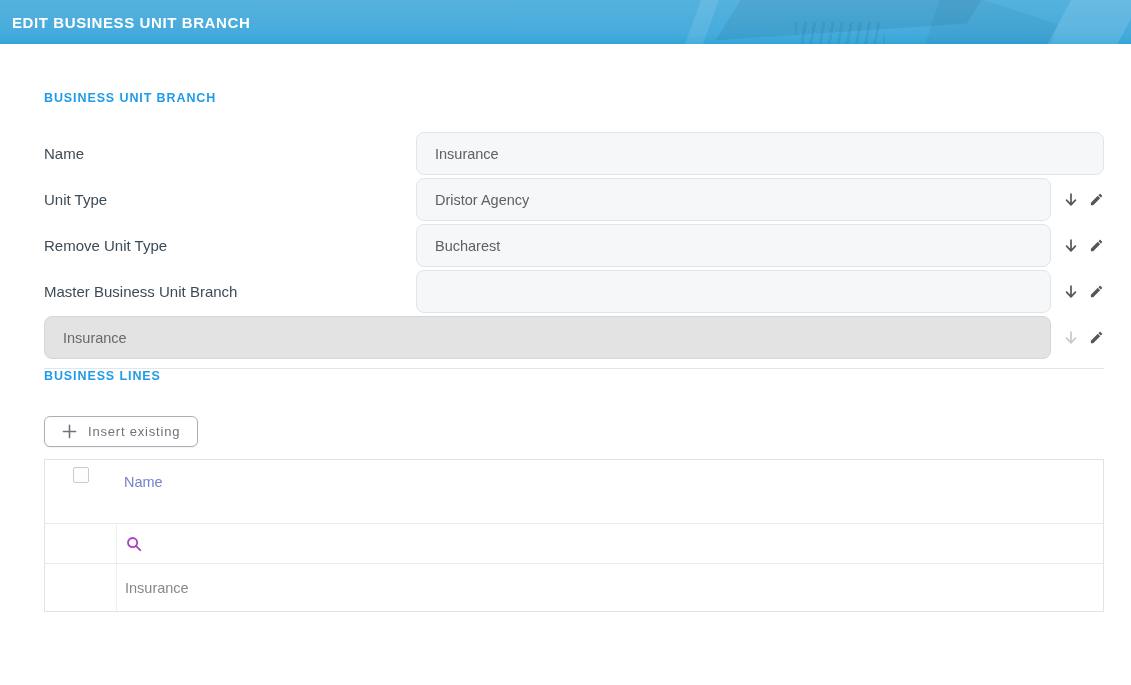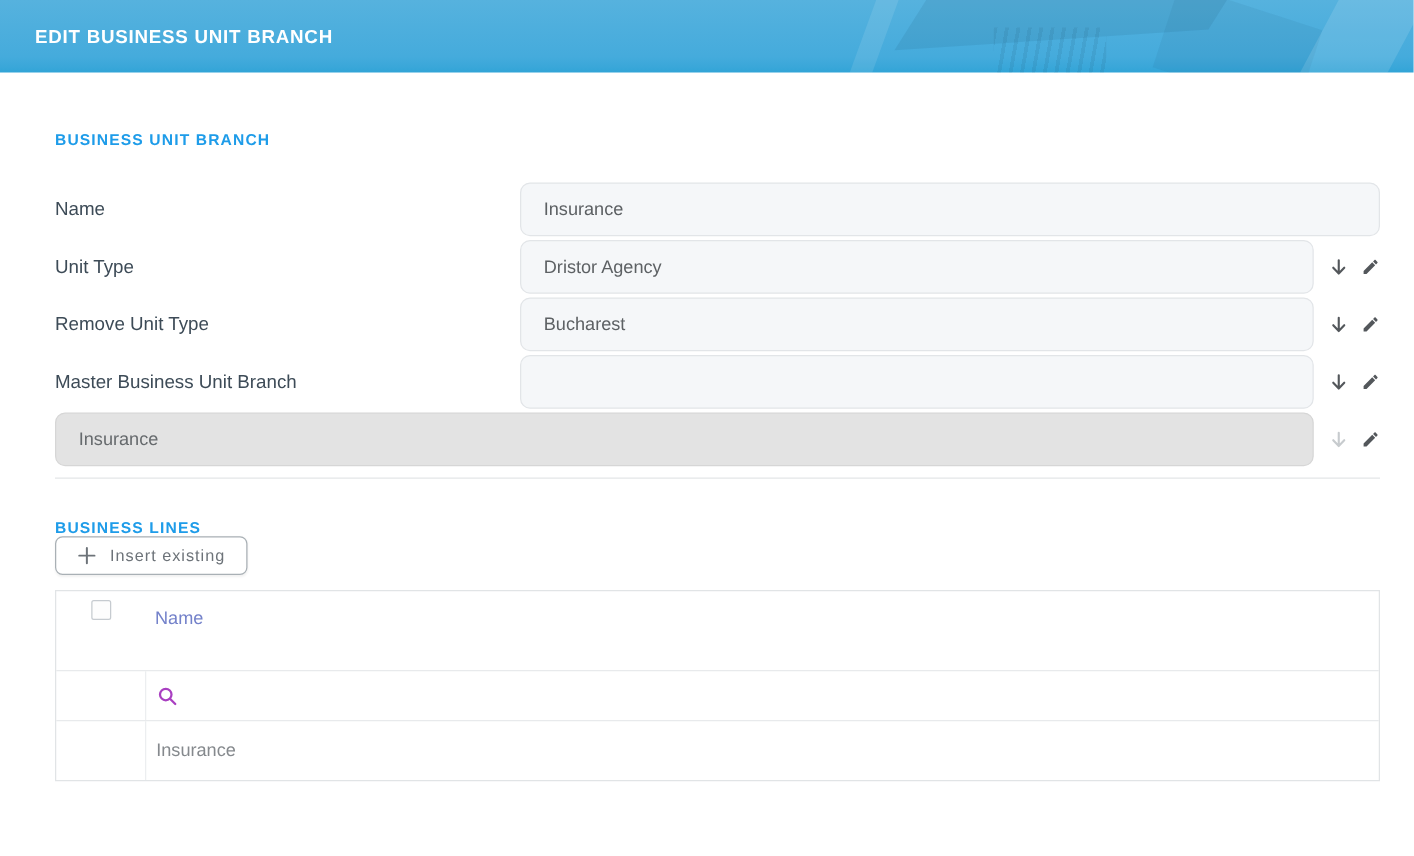--- a/index.html
+++ b/index.html
@@ -2,25 +2,25 @@
 <html><head>
 <meta charset="utf-8">
 <style>
   * { margin: 0; padding: 0; box-sizing: border-box; }
   html, body { width: 1131px; height: 685px; background: #ffffff; overflow: hidden; }
   body { font-family: "Liberation Sans", sans-serif; color: #3d4b57; }
 
   
   .app-header {
     position: relative;
-    height: 58px;
+    height: 44px;
     background: linear-gradient(180deg, #56b2de 0%, #45abdc 78%, #3aa7d9 92%, #31a4d7 100%);
     display: flex;
     align-items: center;
-    padding-left: 28px;
+    padding-left: 12px;
     overflow: hidden;
   }
   .app-header .deco { position: absolute; pointer-events: none; }
   .deco-roof {
     left: 740px; top: -28px; width: 240px; height: 60px;
     background: rgba(20, 70, 100, 0.10);
     transform: skewX(-35deg) rotate(-4deg);
   }
   .deco-streak1 {
     left: 690px; top: 0; width: 18px; height: 60px;
@@ -49,21 +49,21 @@
   
   .content { padding: 0 27px 0 44px; }
 
   .section-title {
     color: #1e9ce9;
     font-size: 12.5px;
     font-weight: bold;
     letter-spacing: 0.9px;
   }
   .section-title.branch { margin-top: 47px; }
-  .section-title.lines  { margin-top: 32px; }
+  .section-title.lines  { }
 
   .form-area { margin-top: 27px; }
   .form-row { display: flex; align-items: center; height: 43px; margin-bottom: 3px; }
   .form-label {
     width: 372px;
     flex: 0 0 372px;
     font-size: 15px;
     color: #3d4b57;
   }
   .field-wrap { flex: 1; display: flex; align-items: center; }
@@ -90,21 +90,21 @@
   .field-icons { display: flex; align-items: center; margin-left: 12px; gap: 9px; width: 41px; flex: 0 0 41px; }
   .icon-btn { width: 16px; height: 16px; display: flex; align-items: center; justify-content: center; cursor: pointer; }
   .icon-btn svg { display: block; }
   .icon-stroke { stroke: #53575b; }
   .icon-fill { fill: #53575b; }
   .icon-disabled .icon-stroke { stroke: #c7cbce; }
 
   .divider { margin-top: 9px; border-top: 1px solid #e3e6e8; height: 0; }
 
   
-  .btn-row { display: flex; gap: 10px; align-items: flex-end; }
+  .btn-row { margin-top: 33px; display: flex; gap: 10px; align-items: flex-end; }
   .btn {
     display: flex; align-items: center;
     height: 31px;
     background: #ffffff;
     border: 1px solid #a9b0b5;
     border-radius: 6px;
     padding: 0 17px;
     font-size: 13px;
     letter-spacing: 0.8px;
     color: #6d7379;

